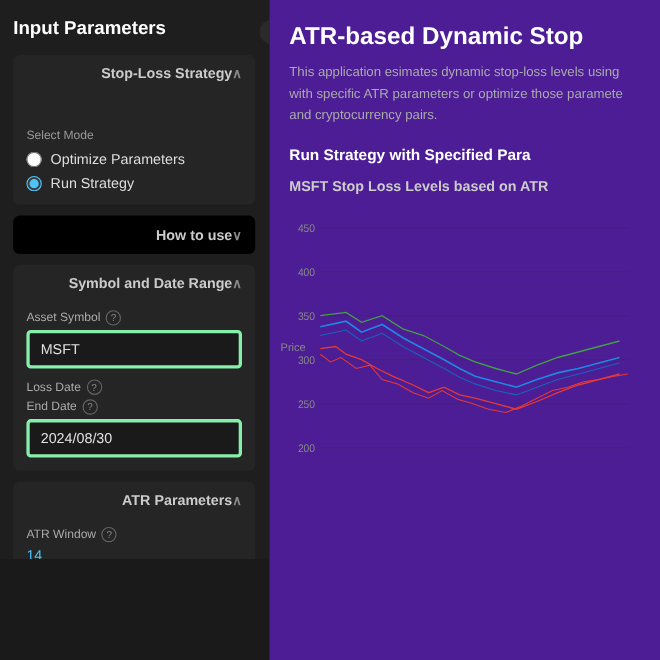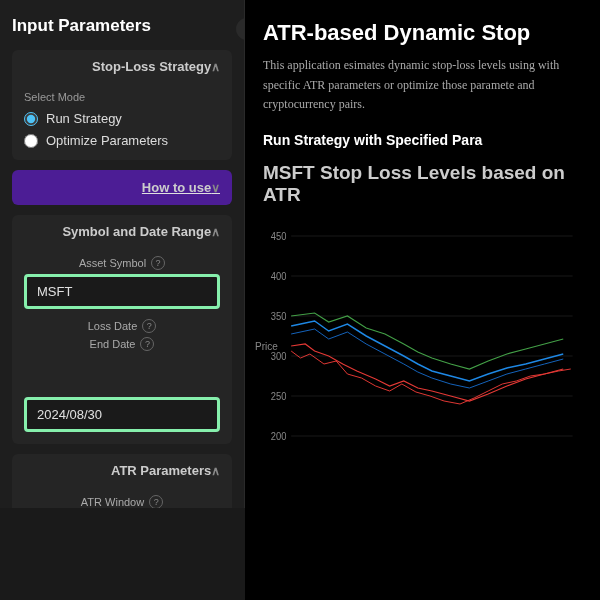--- a/index.html
+++ b/index.html
@@ -75,20 +75,21 @@
 
     .section-body {
       padding: 8px 12px 12px;
     }
 
     
     .select-mode-label {
       font-size: 11px;
       color: #999;
       margin-bottom: 8px;
+      margin-top: 26px;
     }
 
     .radio-group {
       display: flex;
       flex-direction: column;
       gap: 7px;
     }
 
     .radio-item {
       display: flex;
@@ -101,39 +102,37 @@
 
     .radio-item input[type="radio"] {
       accent-color: #4fc3f7;
       width: 14px;
       height: 14px;
       cursor: pointer;
     }
 
     
     .how-to-use {
-      background: #4c1d95;
+      background: #000000;
       border-radius: 6px;
       margin-bottom: 10px;
-      text-decoration: underline;
     }
 
     .how-to-use .section-header {
       padding: 10px 12px;
     }
 
     
     .field-label {
       font-size: 11px;
       color: #aaa;
       margin-bottom: 4px;
       display: flex;
       align-items: center;
       gap: 5px;
-      justify-content: center;
     }
 
     .field-label .info-icon {
       width: 14px;
       height: 14px;
       border-radius: 50%;
       border: 1px solid #666;
       display: inline-flex;
       align-items: center;
       justify-content: center;
@@ -149,21 +148,20 @@
       border-radius: 4px;
       padding: 7px 10px;
       color: #e0e0e0;
       font-size: 13px;
       margin-bottom: 10px;
       outline: none;
     }
 
     .field-input:last-child {
       margin-bottom: 0;
-      margin-top: 42px;
     }
 
     
     .atr-value {
       font-size: 13px;
       color: #4fc3f7;
       margin-bottom: 6px;
     }
 
     .slider-container {
@@ -186,50 +184,49 @@
       width: 14px;
       height: 14px;
       border-radius: 50%;
       background: #ff5722;
       cursor: pointer;
     }
 
     
     .main-panel {
       flex: 1;
-      background: #000000;
+      background: #4c1d95;
       padding: 20px 18px;
       overflow-y: auto;
     }
 
     .main-title {
       font-size: 22px;
       font-weight: 800;
       color: #ffffff;
       margin-bottom: 10px;
       line-height: 1.2;
     }
 
     .main-desc {
       font-size: 12px;
       color: #aaa;
       margin-bottom: 18px;
       line-height: 1.6;
-      font-family: Liberation Serif, serif;
     }
 
     .section-title {
       font-size: 14px;
       font-weight: 700;
       color: #ffffff;
       margin-bottom: 14px;
     }
 
     .chart-title {
-      font-size: 19px;
+      font-size: 13px;
       font-weight: 600;
       color: #cccccc;
       margin-bottom: 10px;
     }
 
     
     .chart-container {
       width: 100%;
       height: 260px;
       position: relative;
@@ -274,26 +271,26 @@
 
   <div class="section-card">
     <div class="section-header">
       <span>Stop-Loss Strategy</span>
       <span class="chevron">∧</span>
     </div>
     <div class="section-body">
       <div class="select-mode-label">Select Mode</div>
       <div class="radio-group">
         <label class="radio-item">
+          <input type="radio" name="mode" style="">
+          <span>Optimize Parameters</span>
+        </label>
+        <label class="radio-item">
           <input type="radio" name="mode" checked="" style="">
           <span>Run Strategy</span>
-        </label>
-        <label class="radio-item">
-          <input type="radio" name="mode" style="">
-          <span>Optimize Parameters</span>
         </label>
       </div>
     </div>
   </div>
 
   <div class="how-to-use">
     <div class="section-header">
       <span>How to use</span>
       <span class="chevron">∨</span>
     </div>

